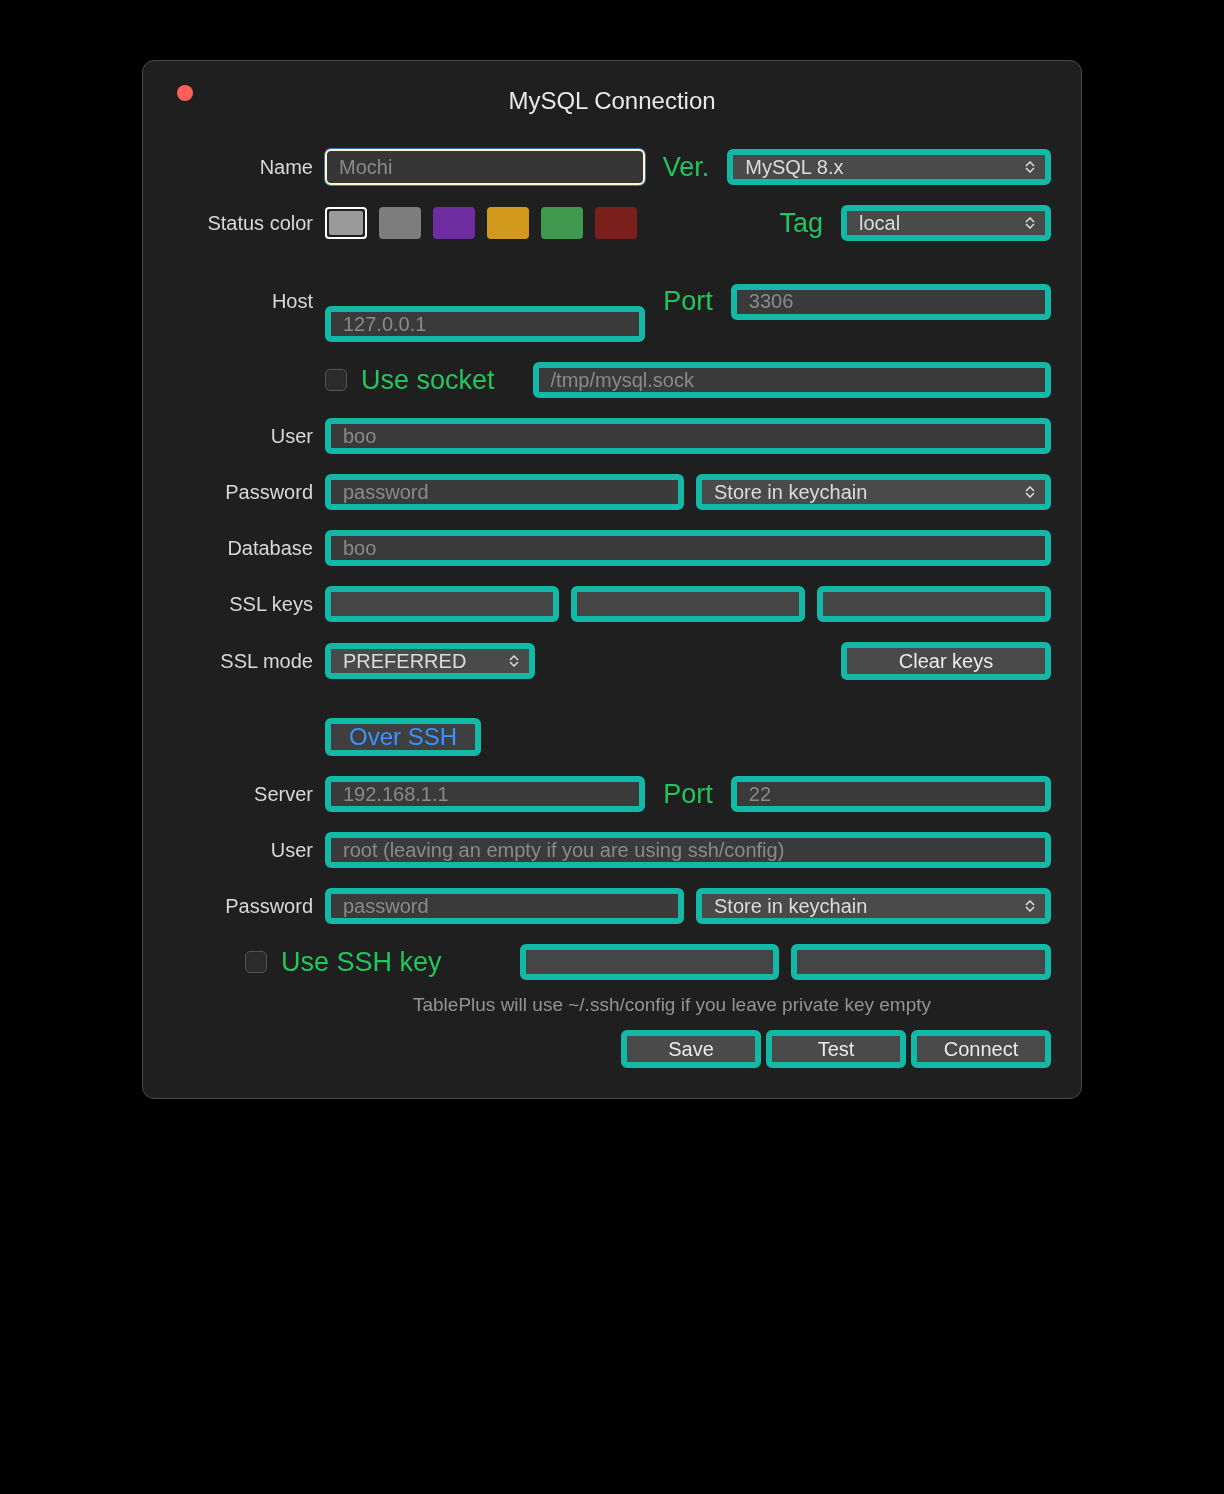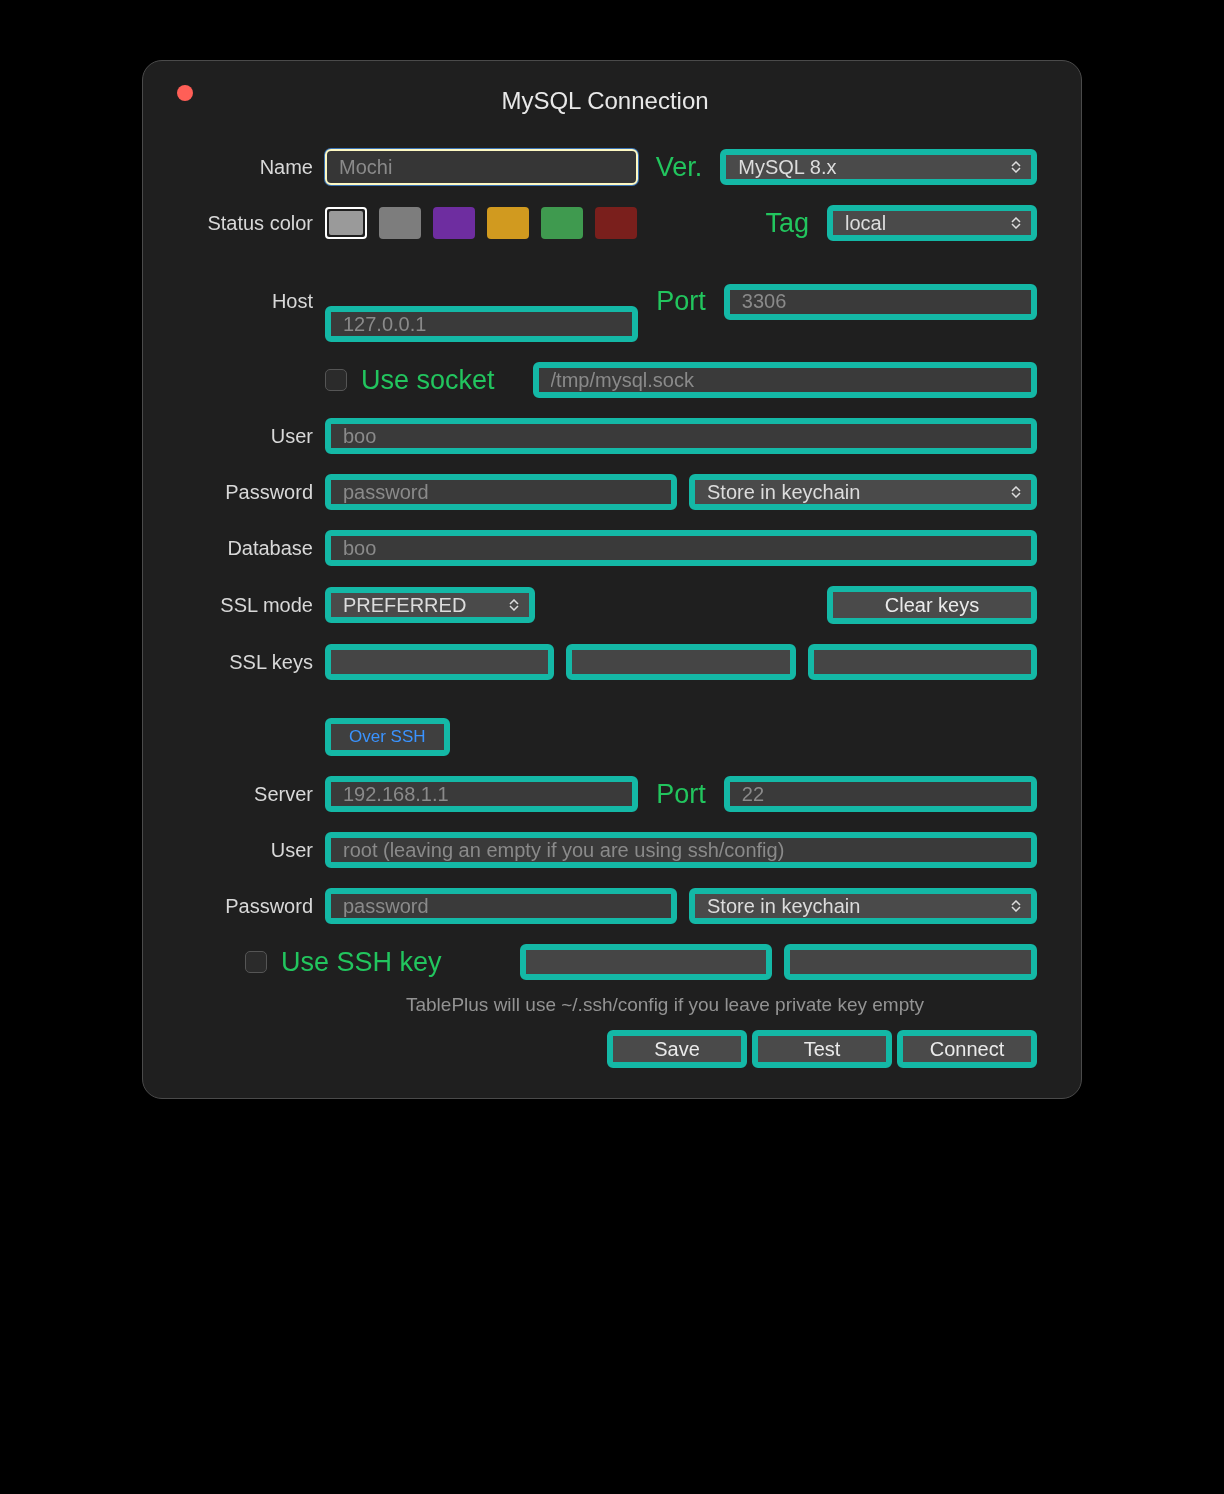--- a/index.html
+++ b/index.html
@@ -11,24 +11,24 @@
       font-size: 20px;
       color: #ccc;
       display: flex;
       align-items: flex-start;
       justify-content: center;
       padding-top: 60px;
     }
     .window {
       width: 940px;
       background: #1f1f1f;
-      border-radius: 20px;
+      border-radius: 12px;
       border: 1px solid #4a4a4a;
       box-shadow: 0 20px 60px rgba(0,0,0,.6);
-      padding: 18px 44px 30px 30px;
+      padding: 18px 30px 30px 30px;
       position: relative;
     }
     .titlebar {
       position: relative;
       height: 44px;
       display:flex;
       align-items:center;
       justify-content:center;
     }
     .traffic {
@@ -109,21 +109,21 @@
       background:#2b2b2b; border:1px solid #555;
       flex-shrink:0;
     }
     .pill {
       background:#3f3f3f;
       color:#3a93ff;
       padding:0 18px;
       display:inline-flex;
       align-items:center;
       height:38px;
-      font-size:17px;
+      font-size:24px;
     }
     .btn {
       background:#4a4a4a;
       color:#eaeaea;
       display:inline-flex;
       align-items:center;
       justify-content:center;
       padding:0 20px;
       height:38px;
     }
@@ -234,41 +234,41 @@
         </span>
       </div>
     </div>
 
     <div class="row">
       <div class="label">Database</div>
       <input class="text grow" placeholder="boo" style="">
     </div>
 
     <div class="row">
-      <div class="label">SSL mode</div>
-      <div class="select" style="width:210px">
-        <span class="val">PREFERRED</span>
-        <span class="chevrons">
-          <svg width="10" height="6">
-              <polyline points="1,5 5,1 9,5" fill="none" stroke="#ddd" stroke-width="1.5"></polyline>
-            </svg>
-          <svg width="10" height="6">
-              <polyline points="1,1 5,5 9,1" fill="none" stroke="#ddd" stroke-width="1.5"></polyline>
-            </svg>
-        </span>
-      </div>
-      <div class="grow"></div>
-      <div class="btn" style="width:210px">Clear keys</div>
-    </div>
-
-    <div class="row">
       <div class="label">SSL keys</div>
       <div class="keybox"></div>
       <div class="keybox"></div>
       <div class="keybox"></div>
+    </div>
+
+    <div class="row">
+      <div class="label">SSL mode</div>
+      <div class="select" style="width:210px">
+        <span class="val">PREFERRED</span>
+        <span class="chevrons">
+          <svg width="10" height="6">
+              <polyline points="1,5 5,1 9,5" fill="none" stroke="#ddd" stroke-width="1.5"></polyline>
+            </svg>
+          <svg width="10" height="6">
+              <polyline points="1,1 5,5 9,1" fill="none" stroke="#ddd" stroke-width="1.5"></polyline>
+            </svg>
+        </span>
+      </div>
+      <div class="grow"></div>
+      <div class="btn" style="width:210px">Clear keys</div>
     </div>
 
     <div class="spacer-v"></div>
 
     <div class="row">
       <div class="label"></div>
       <div class="pill">Over SSH</div>
     </div>
 
     <div class="row">

